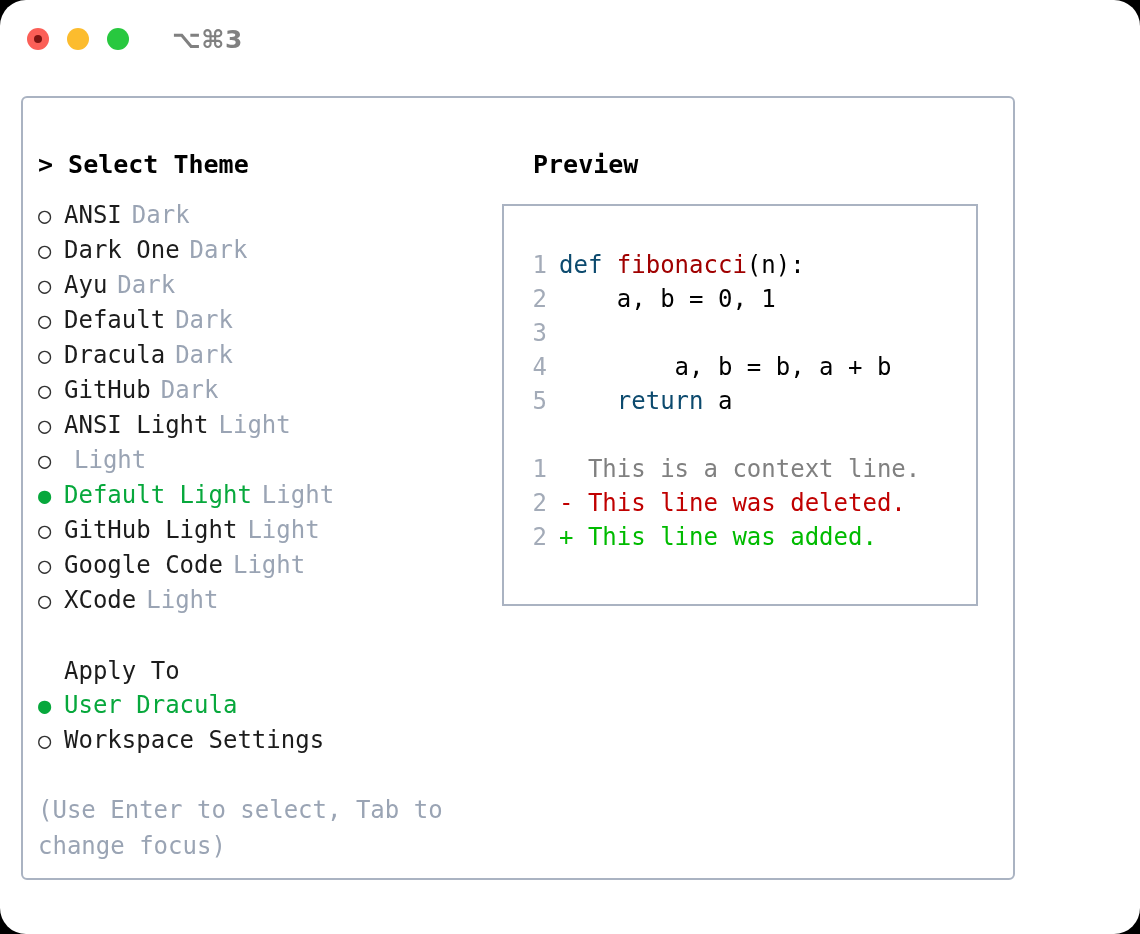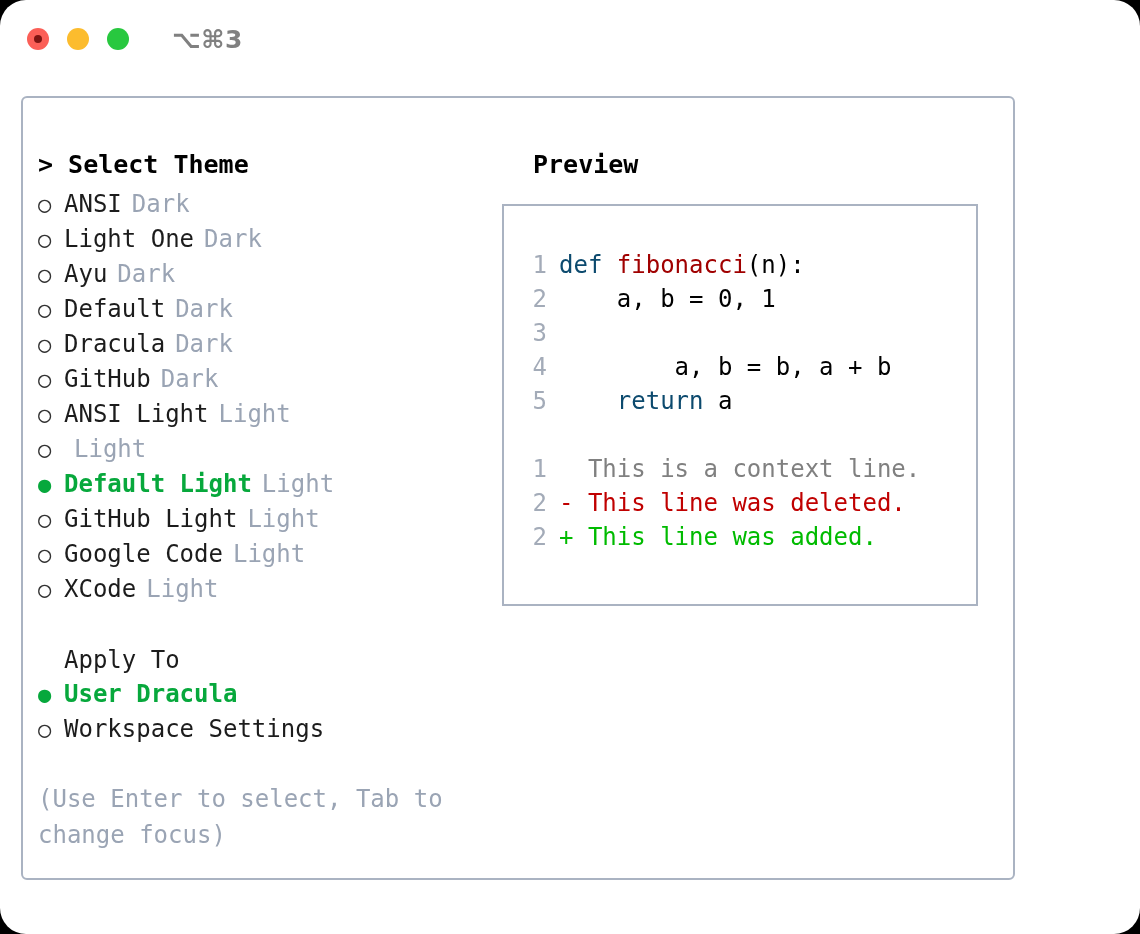--- a/index.html
+++ b/index.html
@@ -97,40 +97,40 @@
     width: 450px;
   }
 
   .pane-heading {
     font-family: "DejaVu Sans Mono", monospace;
     font-size: 25px;
     font-weight: 700;
     color: #000000;
     white-space: pre;
     line-height: 34px;
-    margin-bottom: 5px;
+    margin-bottom: 16px;
   }
 
   .option-row {
     display: flex;
     align-items: baseline;
     font-size: 24px;
     line-height: 34px;
     white-space: pre;
     font-family: "DejaVu Sans Mono", monospace;
   }
   .bullet {
     width: 26px;
     flex: 0 0 26px;
     font-size: 22px;
     color: #333333;
   }
   .bullet.selected { color: #07a83c; }
   .opt-label { color: #1c1c1c; }
-  .option-row.selected .opt-label { color: #07a83c; font-weight: bold; }
+  .option-row.selected .opt-label { color: #07a83c; }
   .opt-cat {
     color: #9aa4b4;
     margin-left: 10px;
   }
 
   .section-gap { height: 36px; }
 
   .section-heading {
     font-size: 24px;
     line-height: 34px;
@@ -219,21 +219,21 @@
 
   <div class="dialog">
     <div class="dialog-body">
 
       <div class="left-pane">
 
         <div class="pane-heading">&gt; Select Theme</div>
 
         <div id="theme-list">
             <div class="option-row"><span class="bullet">○</span><span class="opt-label">ANSI</span><span class="opt-cat">Dark</span></div>
-            <div class="option-row"><span class="bullet">○</span><span class="opt-label">Light One</span><span class="opt-cat">Dark</span></div>
+            <div class="option-row"><span class="bullet">○</span><span class="opt-label">Dark One</span><span class="opt-cat">Dark</span></div>
             <div class="option-row"><span class="bullet">○</span><span class="opt-label">Ayu</span><span class="opt-cat">Dark</span></div>
             <div class="option-row"><span class="bullet">○</span><span class="opt-label">Default</span><span class="opt-cat">Dark</span></div>
             <div class="option-row"><span class="bullet">○</span><span class="opt-label">Dracula</span><span class="opt-cat">Dark</span></div>
             <div class="option-row"><span class="bullet">○</span><span class="opt-label">GitHub</span><span class="opt-cat">Dark</span></div>
             <div class="option-row"><span class="bullet">○</span><span class="opt-label">ANSI Light</span><span class="opt-cat">Light</span></div>
             <div class="option-row"><span class="bullet">○</span><span class="opt-cat">Light</span></div>
             <div class="option-row selected"><span class="bullet selected">●</span><span class="opt-label">Default Light</span><span class="opt-cat">Light</span></div>
             <div class="option-row"><span class="bullet">○</span><span class="opt-label">GitHub Light</span><span class="opt-cat">Light</span></div>
             <div class="option-row"><span class="bullet">○</span><span class="opt-label">Google Code</span><span class="opt-cat">Light</span></div>
             <div class="option-row"><span class="bullet">○</span><span class="opt-label">XCode</span><span class="opt-cat">Light</span></div>

